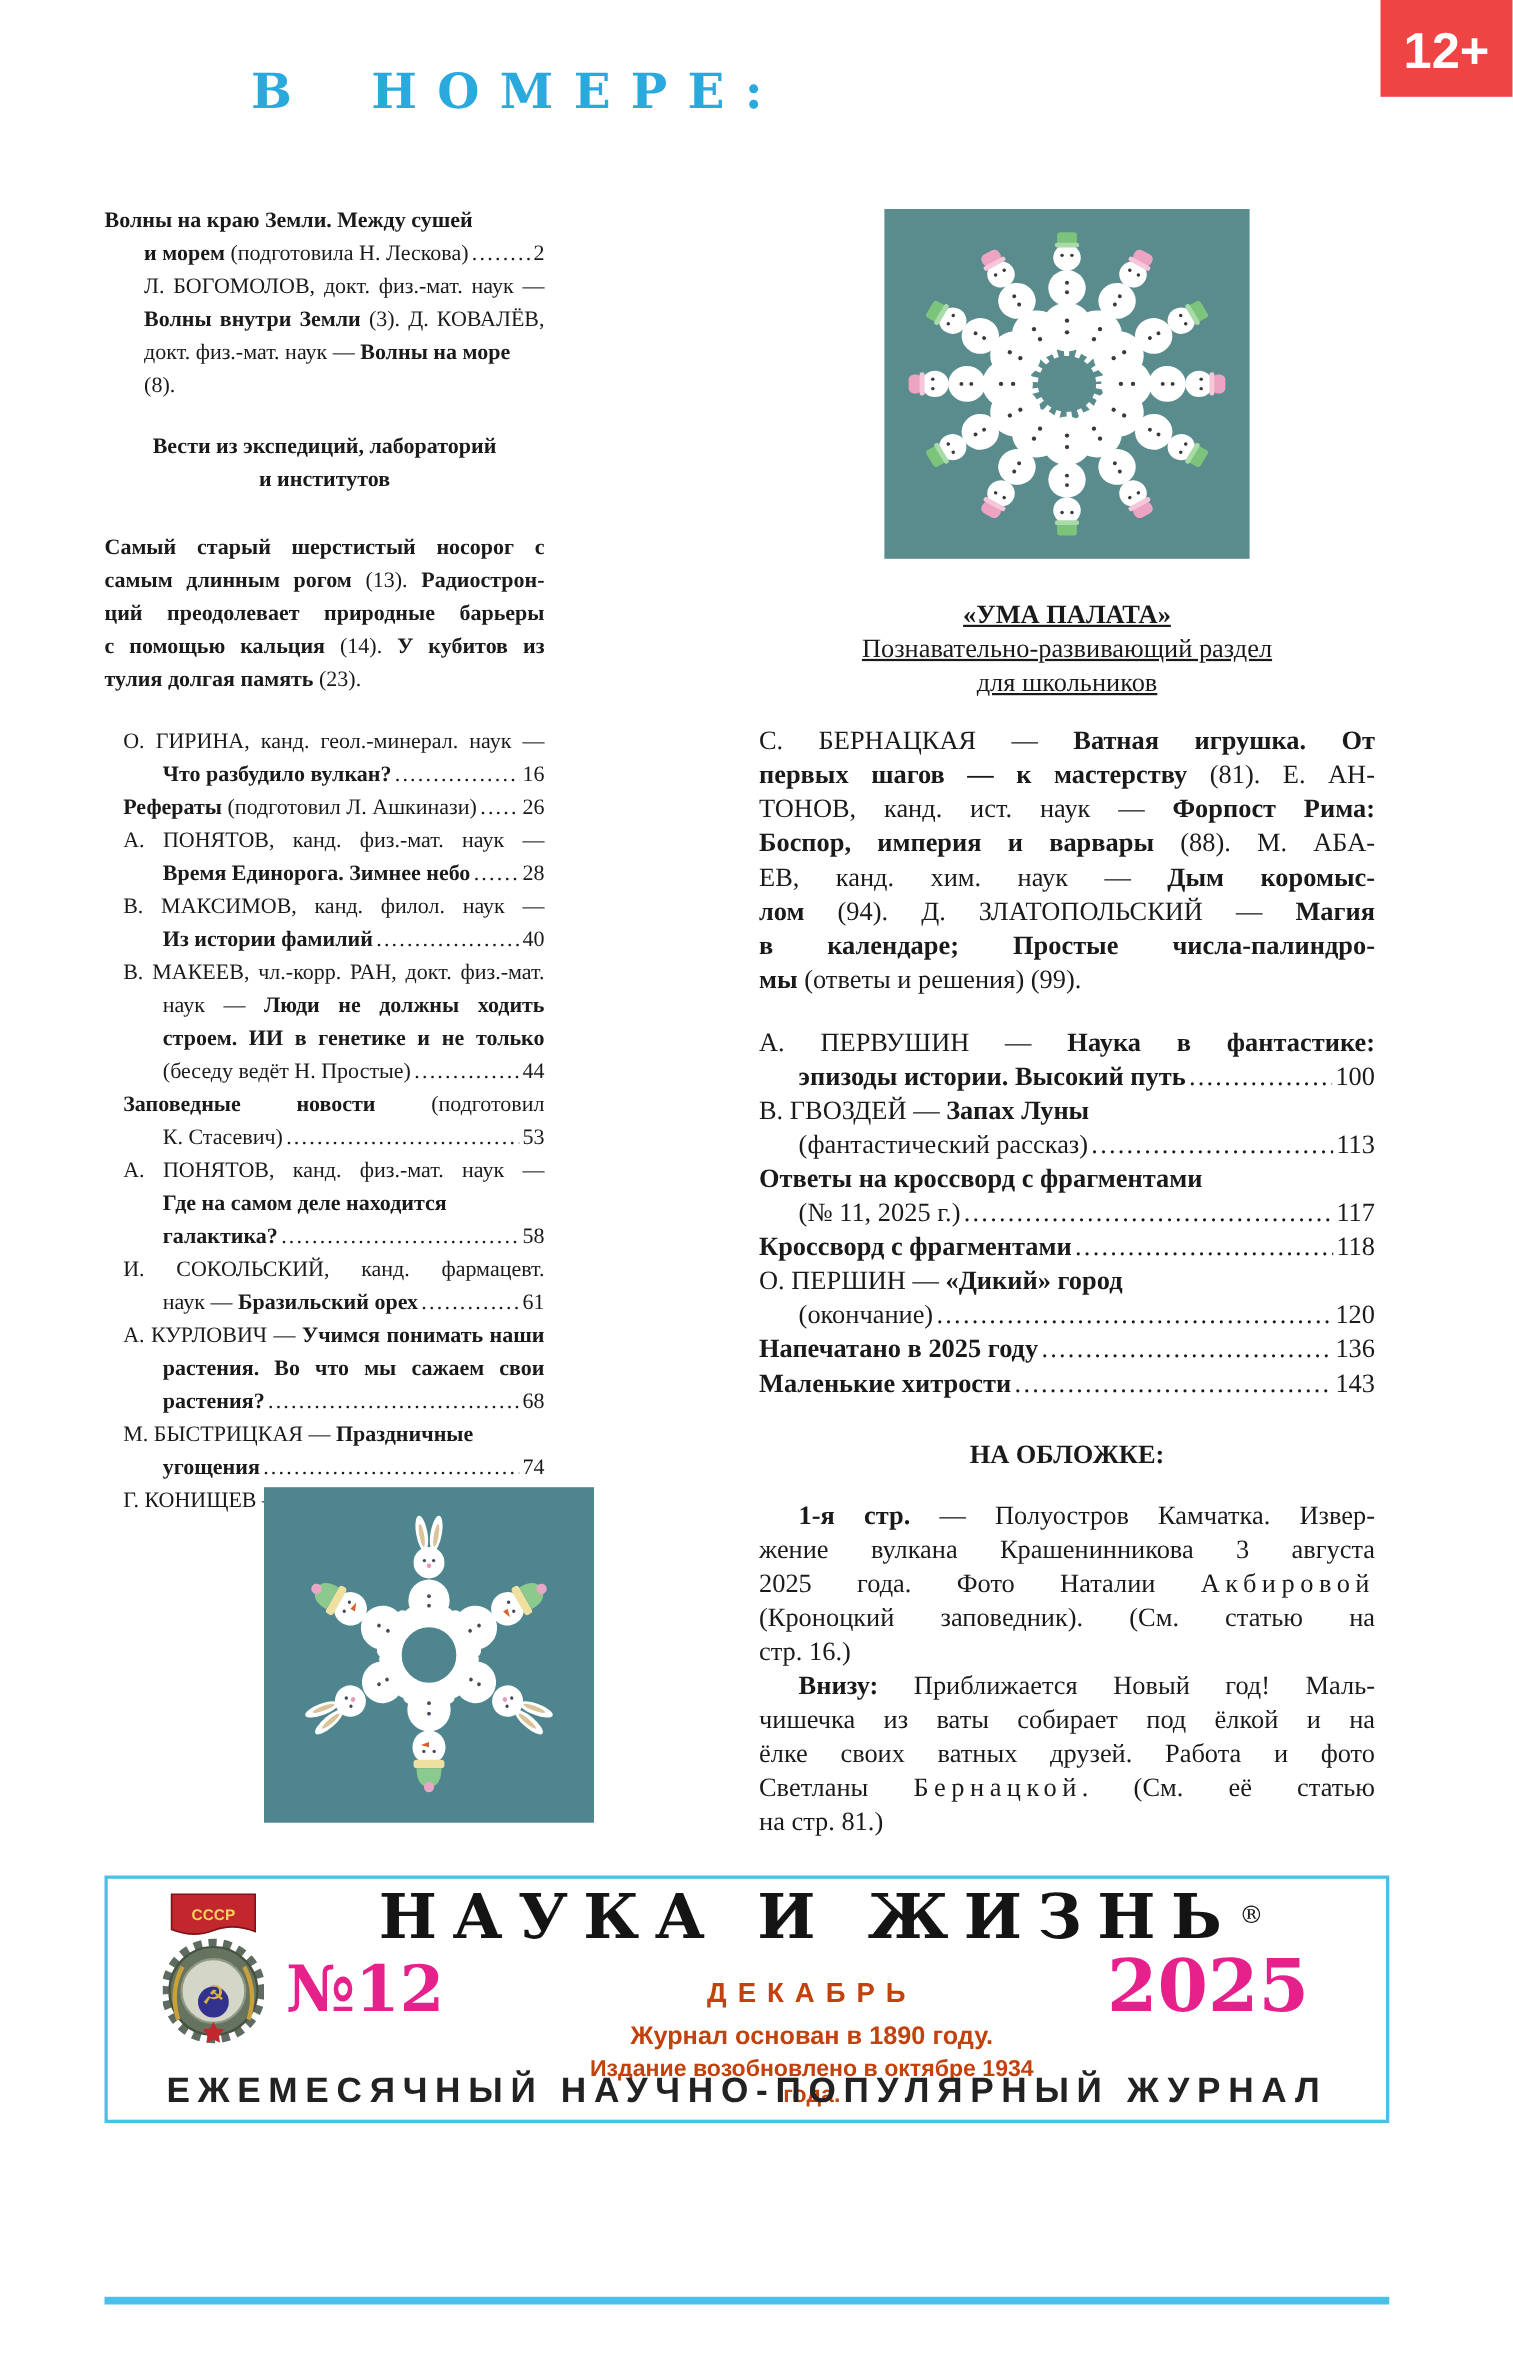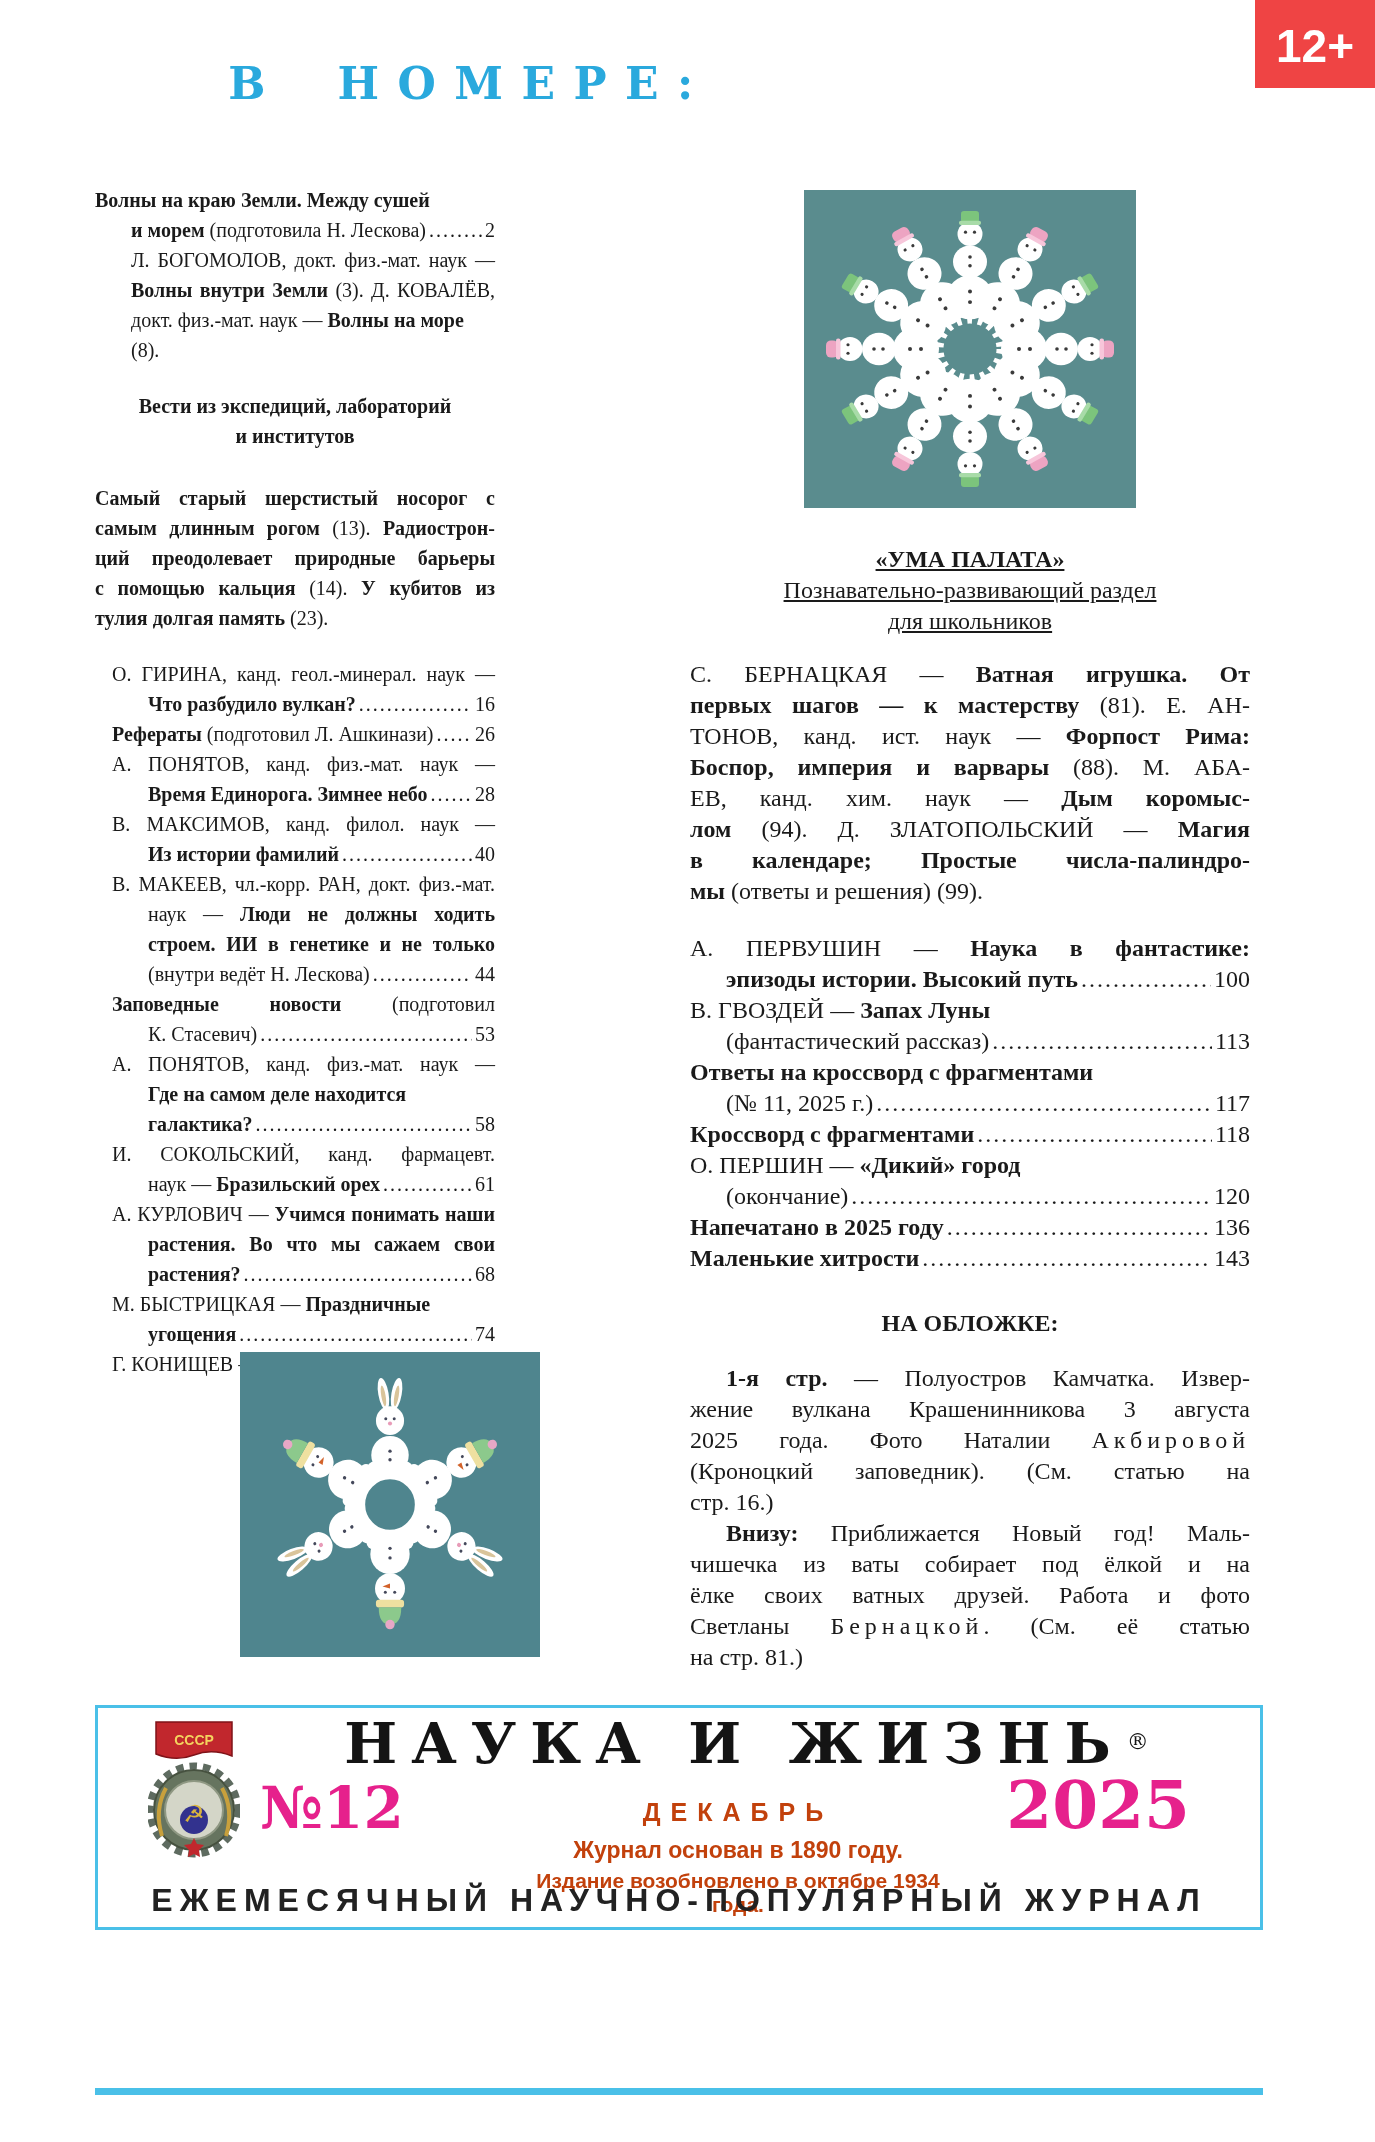--- a/index.html
+++ b/index.html
@@ -95,21 +95,21 @@
       <div class="line jl"><span class="lt"><span>В. МАКСИМОВ, канд. филол. наук —</span></span></div>
       <div class="line ind pgline">
         <span class="lt"><span class="b">Из истории фамилий </span></span>
         <span class="leader">........................................................................................................................</span>
         <span class="pnum">40</span>
       </div>
       <div class="line jl"><span class="lt"><span>В. МАКЕЕВ, чл.-корр. РАН, докт. физ.-мат.</span></span></div>
       <div class="line ind jl"><span class="lt"><span>наук — </span><span class="b">Люди не должны ходить</span></span></div>
       <div class="line ind jl"><span class="lt"><span class="b">строем. ИИ в генетике и не только</span></span></div>
       <div class="line ind pgline">
-        <span class="lt"><span>(внутри ведёт Н. Лескова) </span></span>
+        <span class="lt"><span>(беседу ведёт Н. Простые) </span></span>
         <span class="leader">........................................................................................................................</span>
         <span class="pnum">44</span>
       </div>
       <div class="line jl"><span class="lt"><span class="b">Заповедные новости </span><span>(подготовил</span></span></div>
       <div class="line ind pgline">
         <span class="lt"><span>К. Стасевич) </span></span>
         <span class="leader">........................................................................................................................</span>
         <span class="pnum">53</span>
       </div>
       <div class="line jl"><span class="lt"><span>А. ПОНЯТОВ, канд. физ.-мат. наук —</span></span></div>

